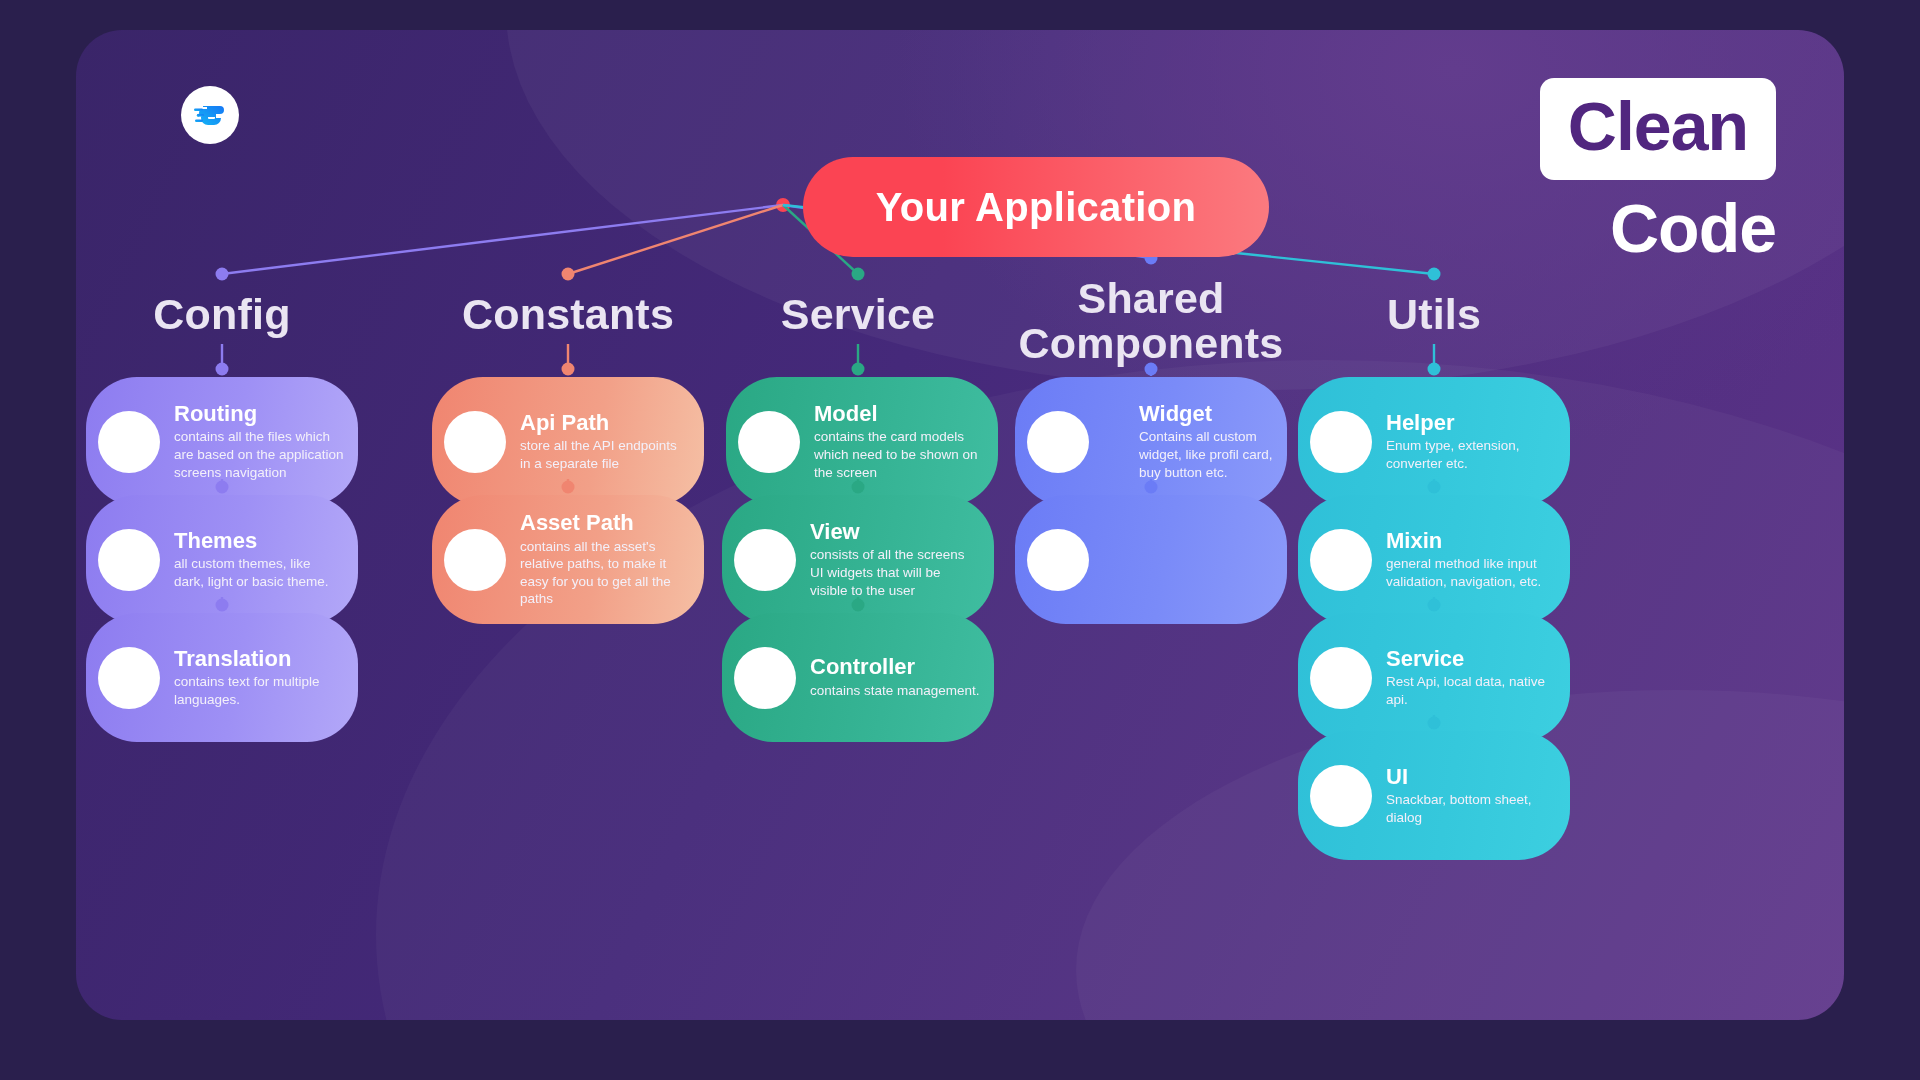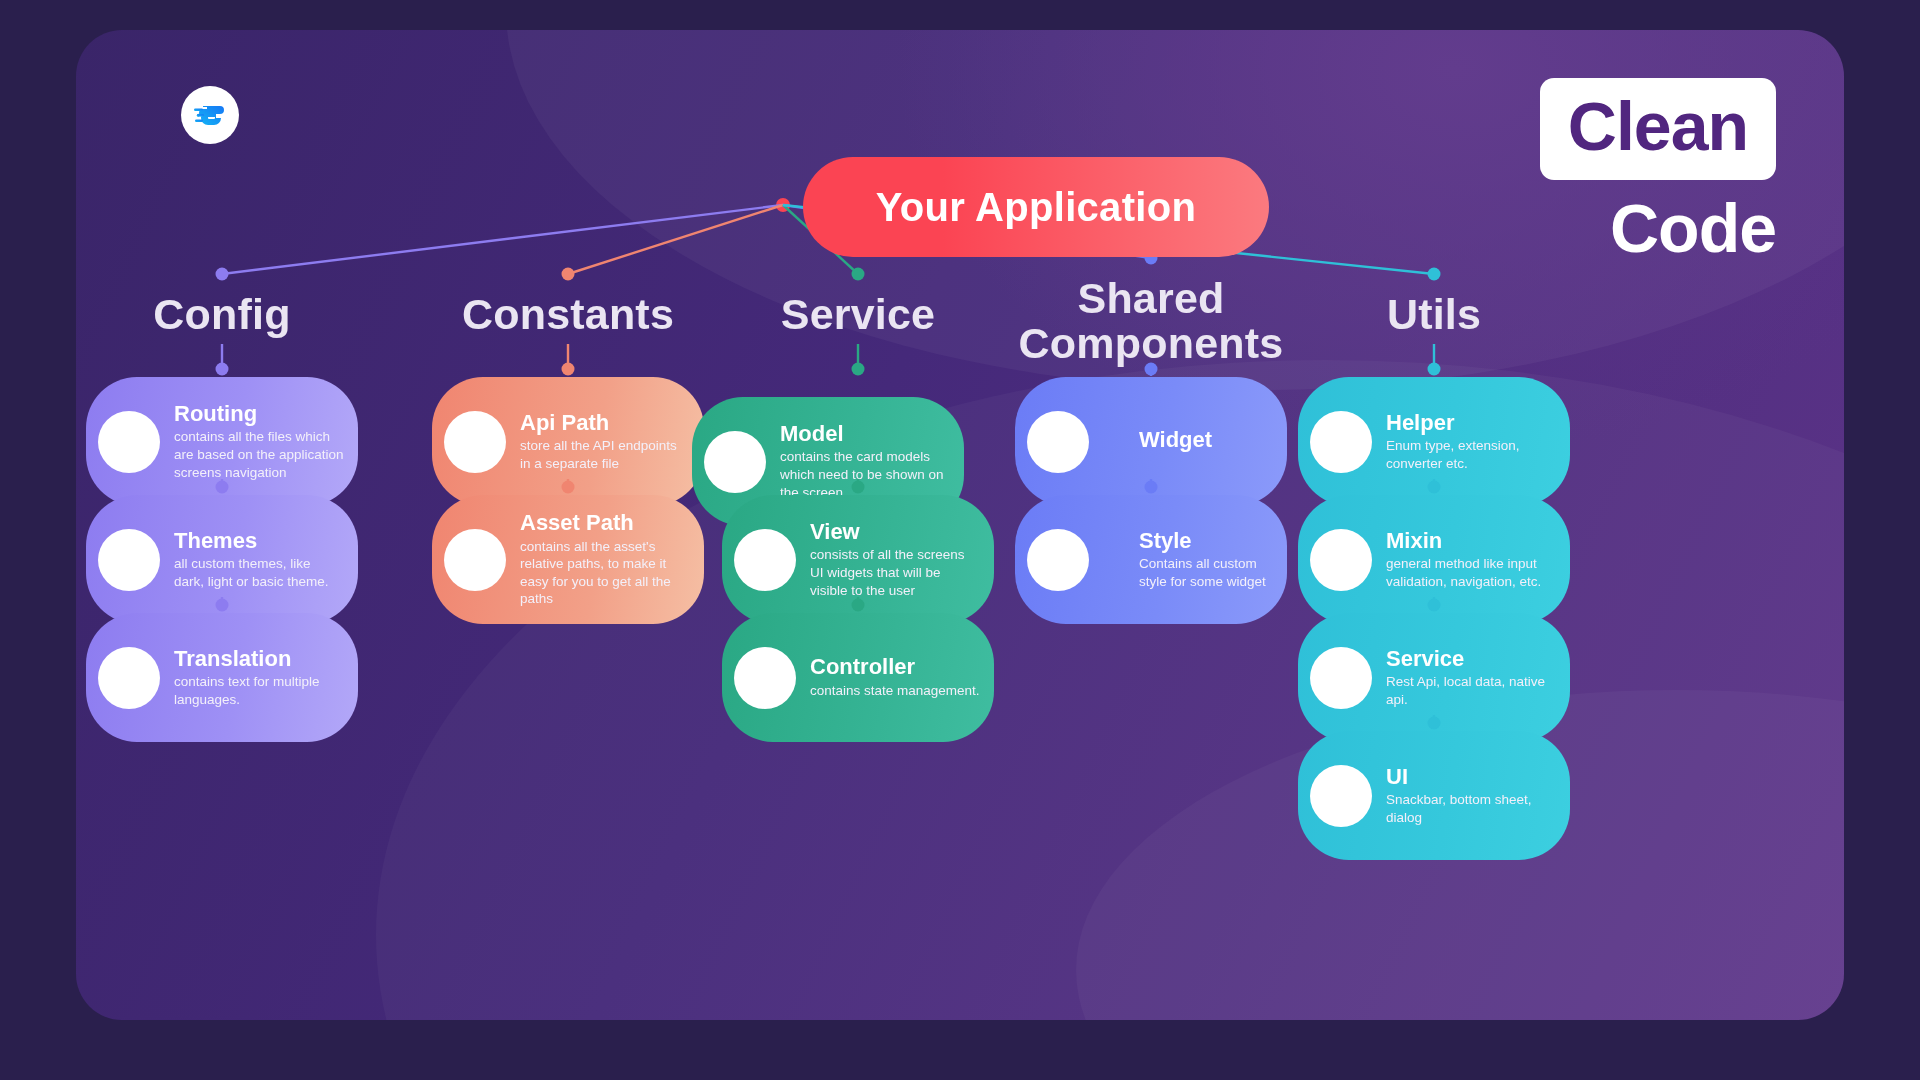--- a/index.html
+++ b/index.html
@@ -251,21 +251,21 @@
         <div class="card c-const" style="left: 356px; top: 465px;">
           <div class="card-circle"></div>
           <div class="card-text">
             <div class="card-title">Asset Path</div>
             <div class="card-desc">contains all the asset's relative paths, to make it easy for you to get all the paths</div>
           </div>
         </div>
         <div class="branch" style="left: 622px; top: 262px; width: 320px;">
           <div class="branch-title">Service</div>
         </div>
-        <div class="card c-feat" style="left: 616px; top: 347px; margin-top: 20px;">
+        <div class="card c-feat" style="left: 650px; top: 347px;">
           <div class="card-circle"></div>
           <div class="card-text">
             <div class="card-title">Model</div>
             <div class="card-desc">contains the card models which need to be shown on the screen</div>
           </div>
         </div>
         <div class="card c-feat" style="left: 646px; top: 465px;">
           <div class="card-circle"></div>
           <div class="card-text">
             <div class="card-title">View</div>
@@ -279,28 +279,25 @@
             <div class="card-desc">contains state management.</div>
           </div>
         </div>
         <div class="branch" style="left: 915px; top: 246px; width: 320px;">
           <div class="branch-title">Shared Components</div>
         </div>
         <div class="card c-shared" style="left: 939px; top: 347px;">
           <div class="card-circle"></div>
           <div class="card-text">
             <div class="card-title">Widget</div>
+            <div class="card-desc">Contains all custom widget, like profil card, buy button etc.</div>
           </div>
         </div>
         <div class="card c-shared" style="left: 939px; top: 465px;">
           <div class="card-circle"></div>
-          <div class="card-text">
-            <div class="card-title">Style</div>
-            <div class="card-desc">Contains all custom style for some widget</div>
-          </div>
         </div>
         <div class="branch" style="left: 1198px; top: 262px; width: 320px;">
           <div class="branch-title">Utils</div>
         </div>
         <div class="card c-utils" style="left: 1222px; top: 347px;">
           <div class="card-circle"></div>
           <div class="card-text">
             <div class="card-title">Helper</div>
             <div class="card-desc">Enum type, extension, converter etc.</div>
           </div>

